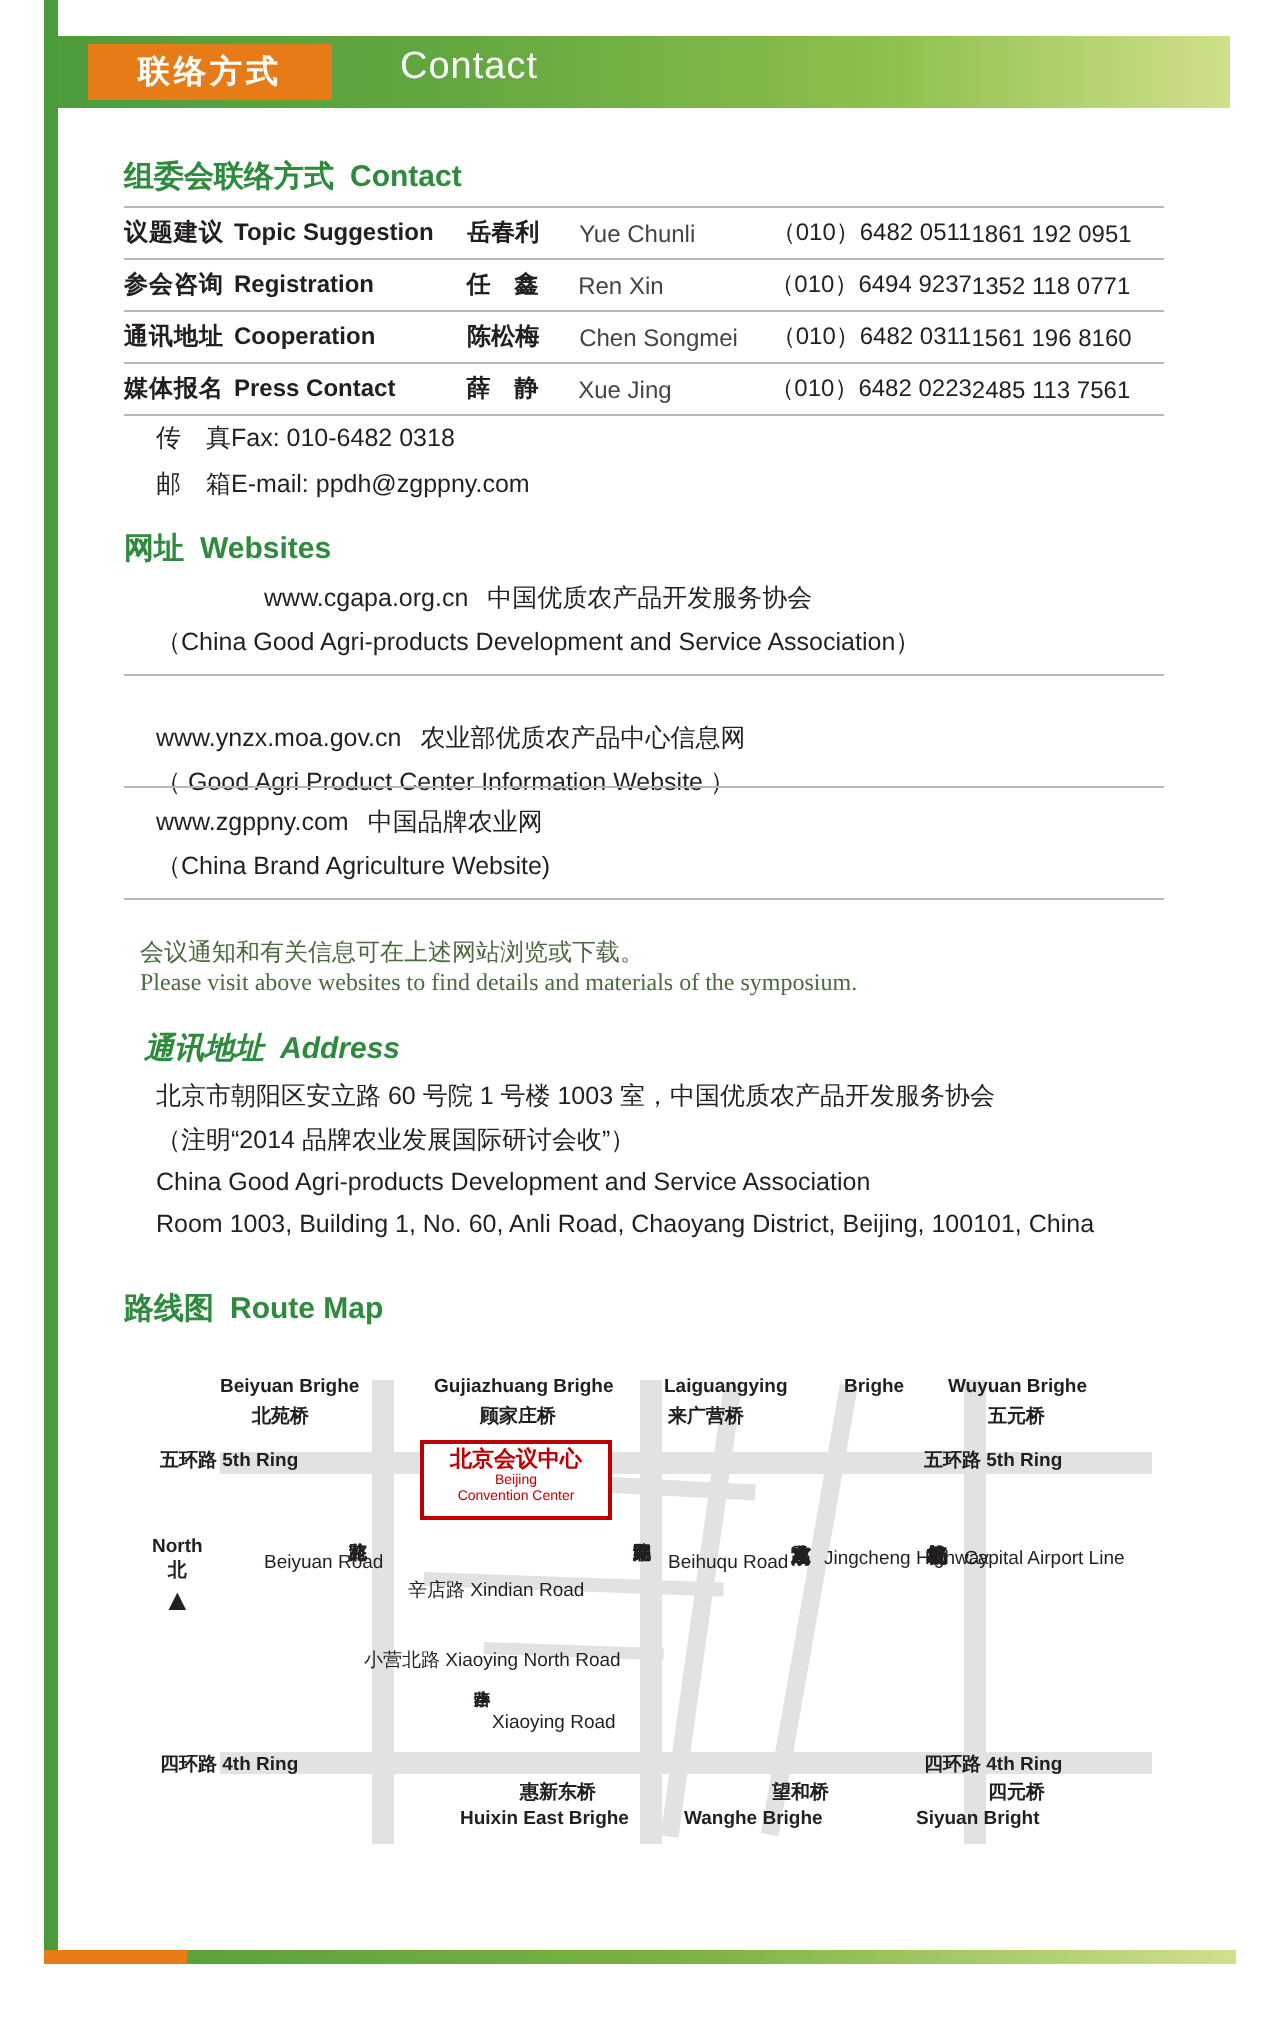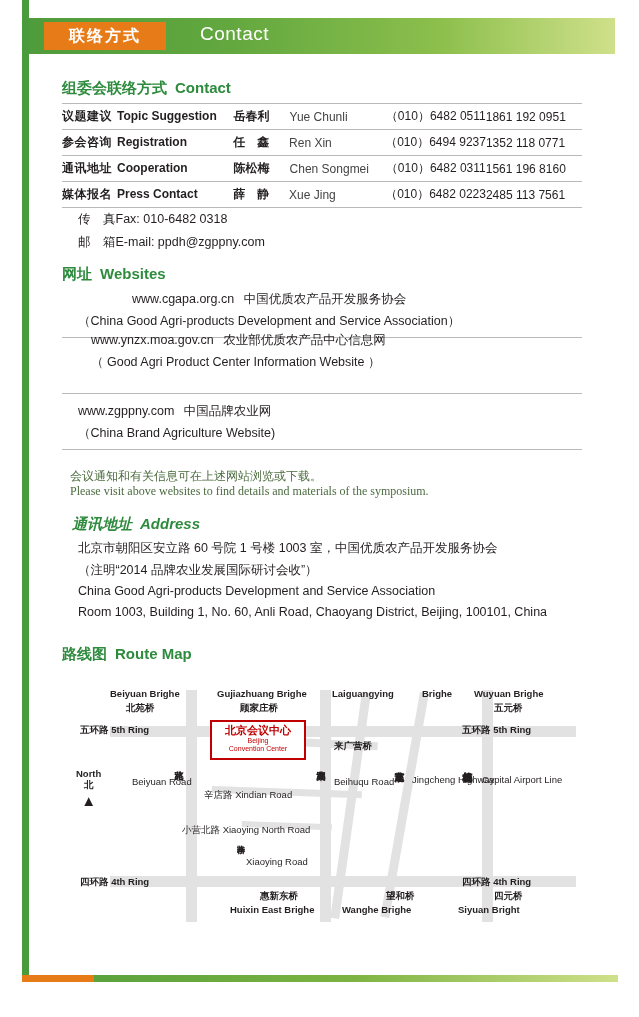--- a/index.html
+++ b/index.html
@@ -279,21 +279,21 @@
     <span>网址</span><span class="en">Websites</span>
   </div>
 
   <div class="url-block" style="top:291px;text-align:center;">
     <span>www.cgapa.org.cn</span>
     <span style="padding-left:6px;">中国优质农产品开发服务协会</span>
     <span class="l2">（China Good Agri-products Development and Service Association）</span>
   </div>
   <div class="hr" style="top:337px;"></div>
 
-  <div class="url-block" style="top:332px;margin-left:13px;">
+  <div class="url-block" style="top:361px;">
     <span>www.ynzx.moa.gov.cn</span>
     <span style="padding-left:6px;">农业部优质农产品中心信息网</span>
     <span class="l2">（ Good Agri Product Center Information Website ）</span>
   </div>
   <div class="hr" style="top:393px;"></div>
 
   <div class="url-block" style="top:403px;">
     <span>www.zgppny.com</span>
     <span style="padding-left:6px;">中国品牌农业网</span>
     <span class="l2">（China Brand Agriculture Website)</span>
@@ -343,21 +343,21 @@
     </div>
 
     <div class="map-lab" style="left:48px; top:12px;">Beiyuan Brighe</div>
     <div class="map-lab" style="left:64px; top:26px;">北苑桥</div>
 
     <div class="map-lab" style="left:155px; top:12px;">Gujiazhuang Brighe</div>
     <div class="map-lab" style="left:178px; top:26px;">顾家庄桥</div>
 
     <div class="map-lab" style="left:270px; top:12px;">Laiguangying</div>
     <div class="map-lab" style="left:360px; top:12px;">Brighe</div>
-    <div class="map-lab" style="left:272px; top:26px;margin-top:38px;">来广营桥</div>
+    <div class="map-lab" style="left:272px; top:26px;">来广营桥</div>
 
     <div class="map-lab" style="left:412px; top:12px;">Wuyuan Brighe</div>
     <div class="map-lab" style="left:432px; top:26px;">五元桥</div>
 
     <div class="map-lab" style="left:18px; top:48px;"><span>五环路</span> <span class="thin">5th Ring</span></div>
     <div class="map-lab" style="left:400px; top:48px;"><span>五环路</span> <span class="thin">5th Ring</span></div>
     <div class="map-lab" style="left:18px; top:200px;"><span>四环路</span> <span class="thin">4th Ring</span></div>
     <div class="map-lab" style="left:400px; top:200px;"><span>四环路</span> <span class="thin">4th Ring</span></div>
 
     <div class="map-lab thin" style="left:70px; top:100px;"><span>Beiyuan Road</span></div>

